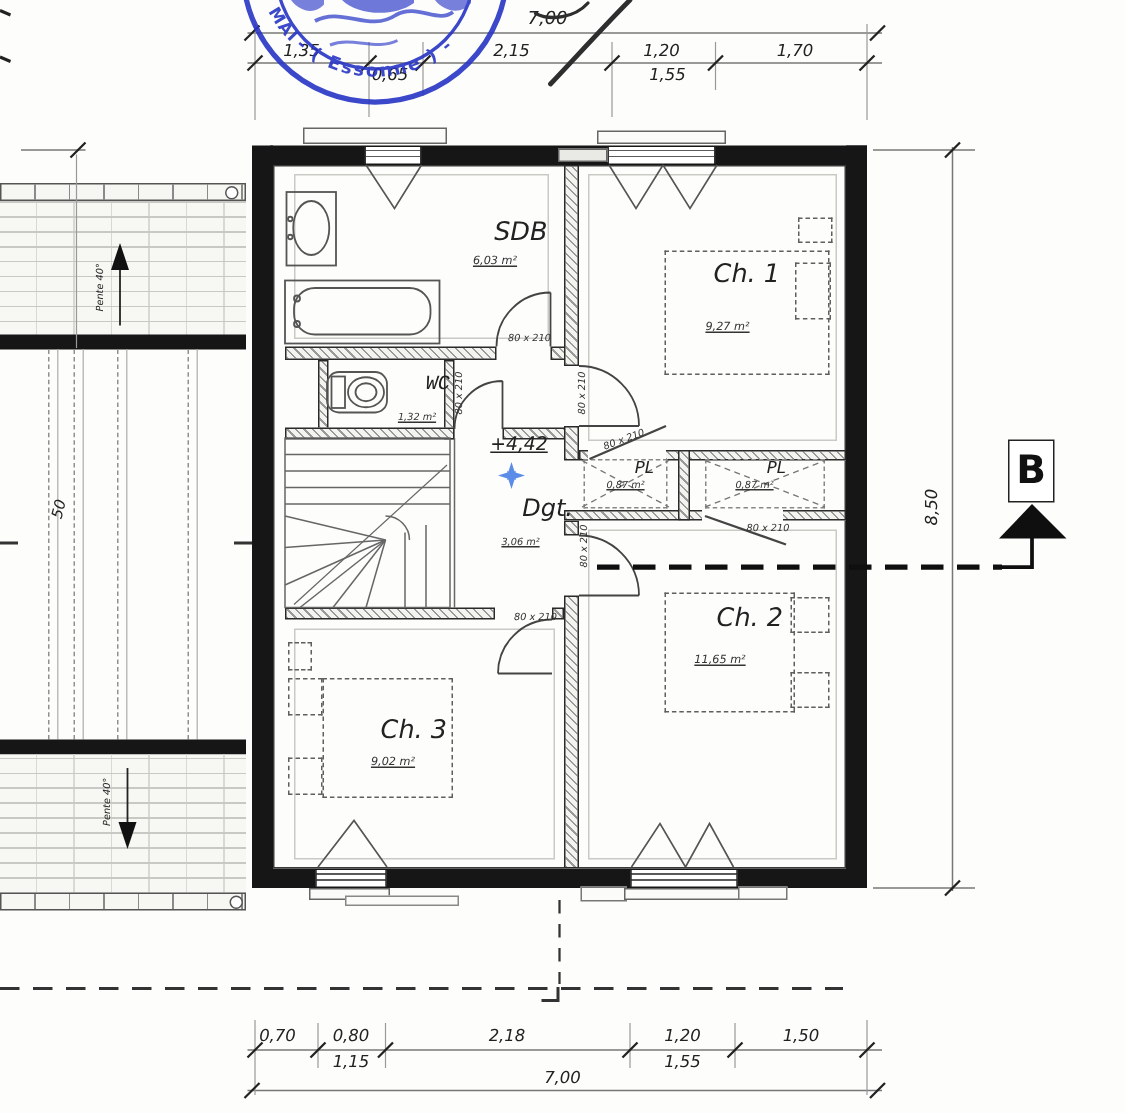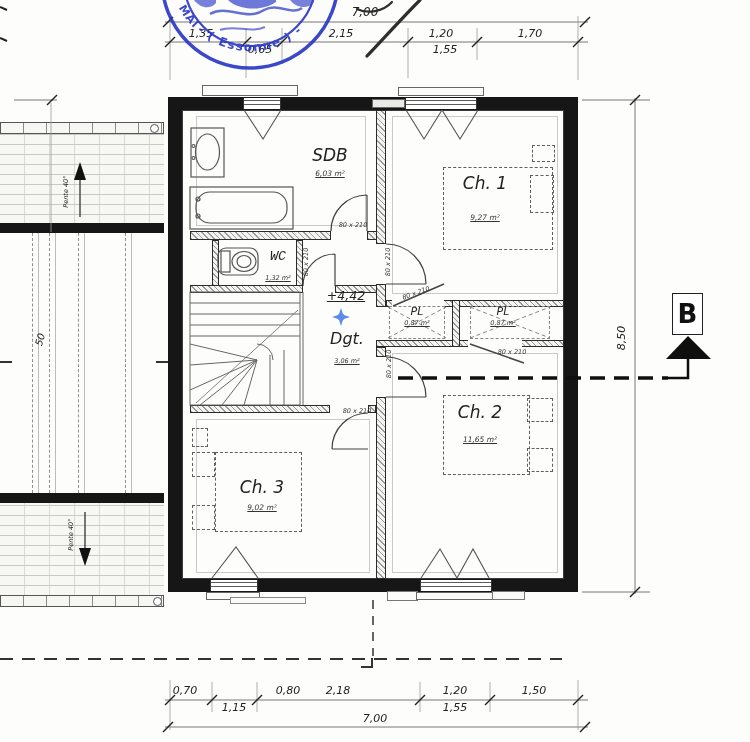--- a/index.html
+++ b/index.html
@@ -7,21 +7,21 @@
         font-family:"DejaVu Sans",sans-serif;}
   .abs{position:absolute;}
   .wall{position:absolute;background:#161616;}
   .pwall{position:absolute;background-color:#f3f3f0;box-sizing:border-box;border:1px solid #2a2a2a;
          background-image:repeating-linear-gradient(45deg,#9a9a9a 0,#9a9a9a 1px,transparent 1px,transparent 4px);}
   .gap{position:absolute;background:#fdfdfb;}
   .dash{position:absolute;border:1px dashed #5f5f5f;box-sizing:border-box;}
   .thin{position:absolute;border:1px solid #c9c9c6;box-sizing:border-box;}
   .lbl{position:absolute;color:#222;text-align:center;font-style:italic;line-height:1.1;}
   .dim{font-size:11px;}
-  .rname{font-size:17px;}
+  .rname{font-size:17px;text-align:right;}
   .rname.small{font-size:13.5px;}
   .rname.tiny{font-size:11px;}
   .rarea{font-size:7.5px;text-decoration:underline;color:#333;}
   .dlab{position:absolute;font-size:6.5px;color:#333;text-align:center;white-space:nowrap;font-style:italic;}
   .win{position:absolute;border-left:1px solid #333;border-right:1px solid #333;box-sizing:border-box;
        background:linear-gradient(180deg,#fff 0 2px,#5a5a5a 2px 3px,#fff 3px 6px,#5a5a5a 6px 7px,#fff 7px 11px);}
   .sill{position:absolute;border:1px solid #666;background:#fbfbf9;box-sizing:border-box;}
   .brick{position:absolute;background-color:#f7f7f4;
          background-image:repeating-linear-gradient(0deg,transparent 0,transparent 9px,#c8c8c4 9px,#c8c8c4 10px),
                           repeating-linear-gradient(90deg,transparent 0,transparent 24px,#d9d9d4 24px,#d9d9d4 25px);}
@@ -275,21 +275,21 @@
 
   <div class="lbl dim" style="left:340px;top:6px;width:50px;font-size:12px;">7,00</div>
   <div class="lbl dim" style="left:181px;top:28px;width:40px;">1,35</div>
   <div class="lbl dim" style="left:321px;top:28px;width:40px;">2,15</div>
   <div class="lbl dim" style="left:421px;top:28px;width:40px;">1,20</div>
   <div class="lbl dim" style="left:510px;top:28px;width:40px;">1,70</div>
   <div class="lbl dim" style="left:240px;top:44px;width:40px;">0,65</div>
   <div class="lbl dim" style="left:425px;top:44px;width:40px;">1,55</div>
 
   <div class="lbl dim" style="left:171px;top:685px;width:28px;">0,70</div>
-  <div class="lbl dim" style="left:225px;top:685px;width:40px;padding-left:43px;">0,80</div>
+  <div class="lbl dim" style="left:214px;top:685px;width:40px;">0,80</div>
   <div class="lbl dim" style="left:318px;top:685px;width:40px;">2,18</div>
   <div class="lbl dim" style="left:435px;top:685px;width:40px;">1,20</div>
   <div class="lbl dim" style="left:514px;top:685px;width:40px;">1,50</div>
   <div class="lbl dim" style="left:214px;top:702px;width:40px;font-style:italic;">1,15</div>
   <div class="lbl dim" style="left:435px;top:702px;width:40px;">1,55</div>
   <div class="lbl dim" style="left:353px;top:713px;width:44px;">7,00</div>
 
   <div class="lbl dim" style="left:600px;top:332px;width:44px;transform:rotate(-90deg);">8,50</div>
 
   <div class="bbox" style="left:672px;top:293px;width:31px;height:42px;line-height:40px;">B</div>

